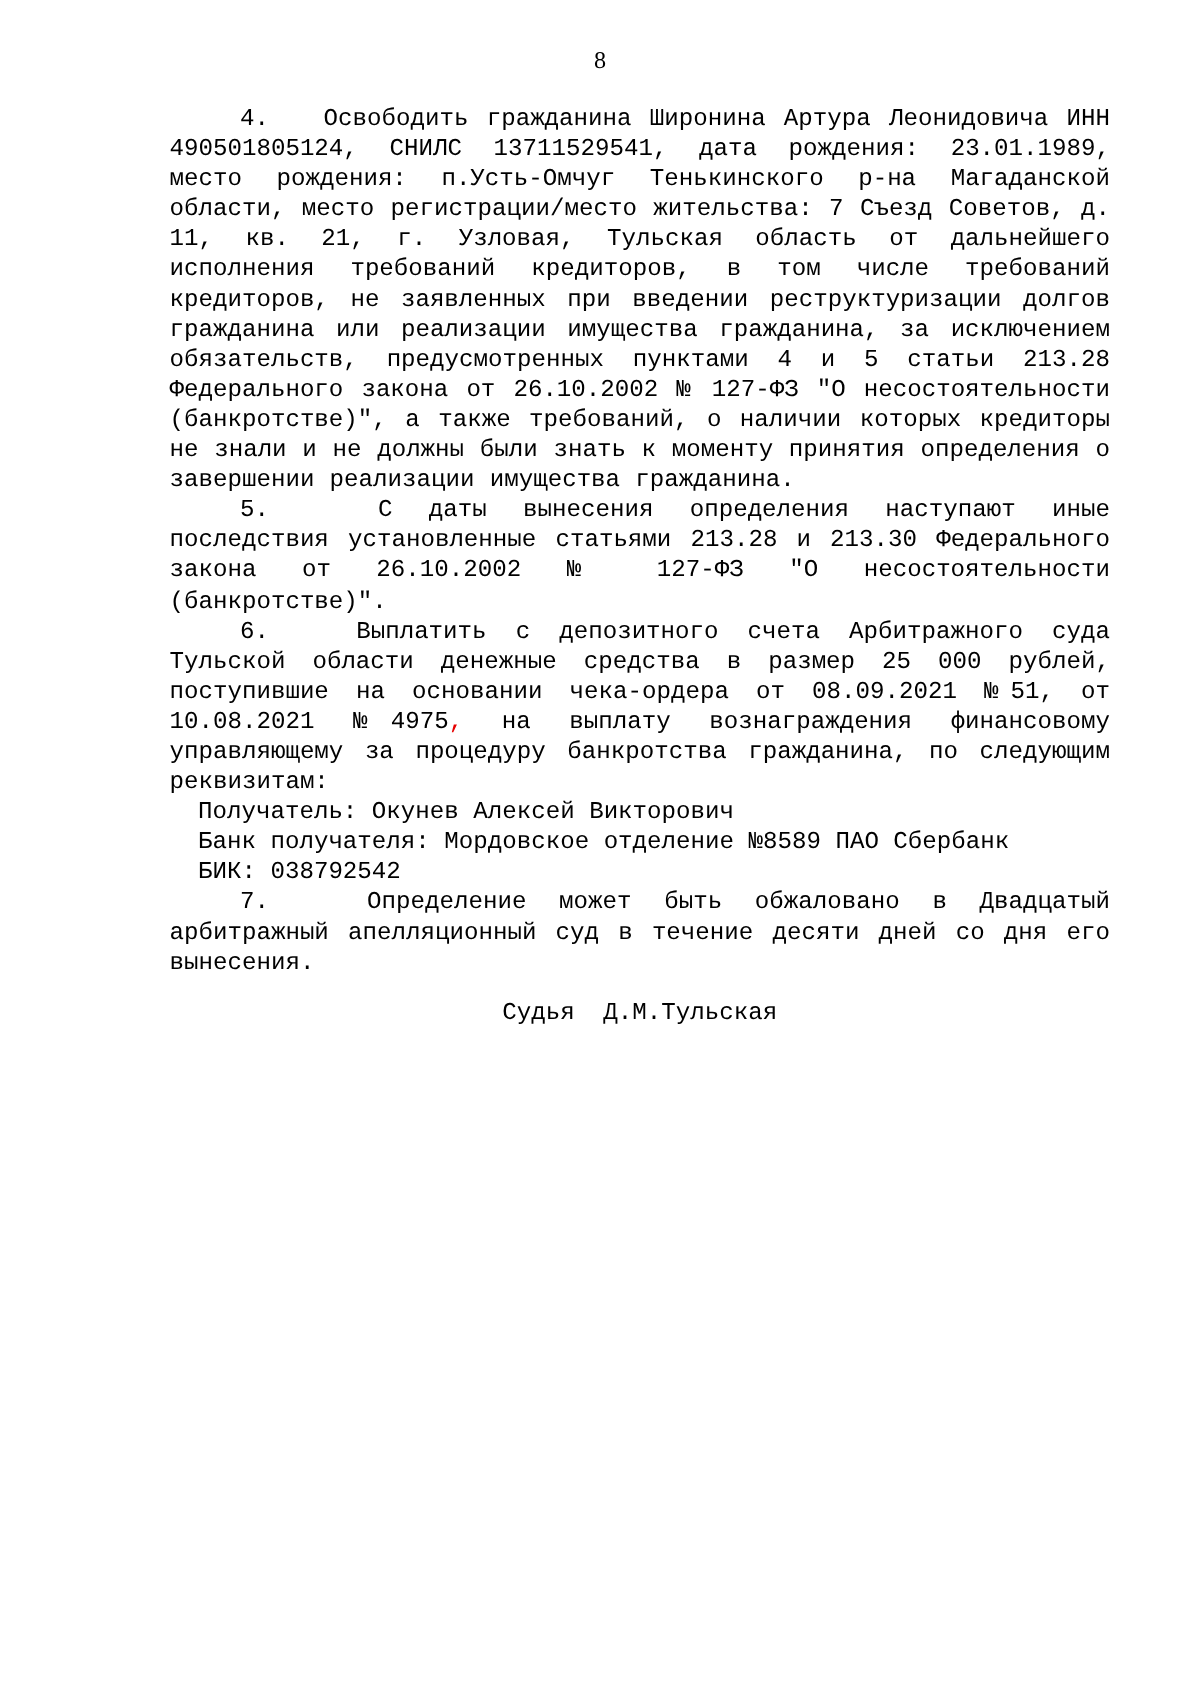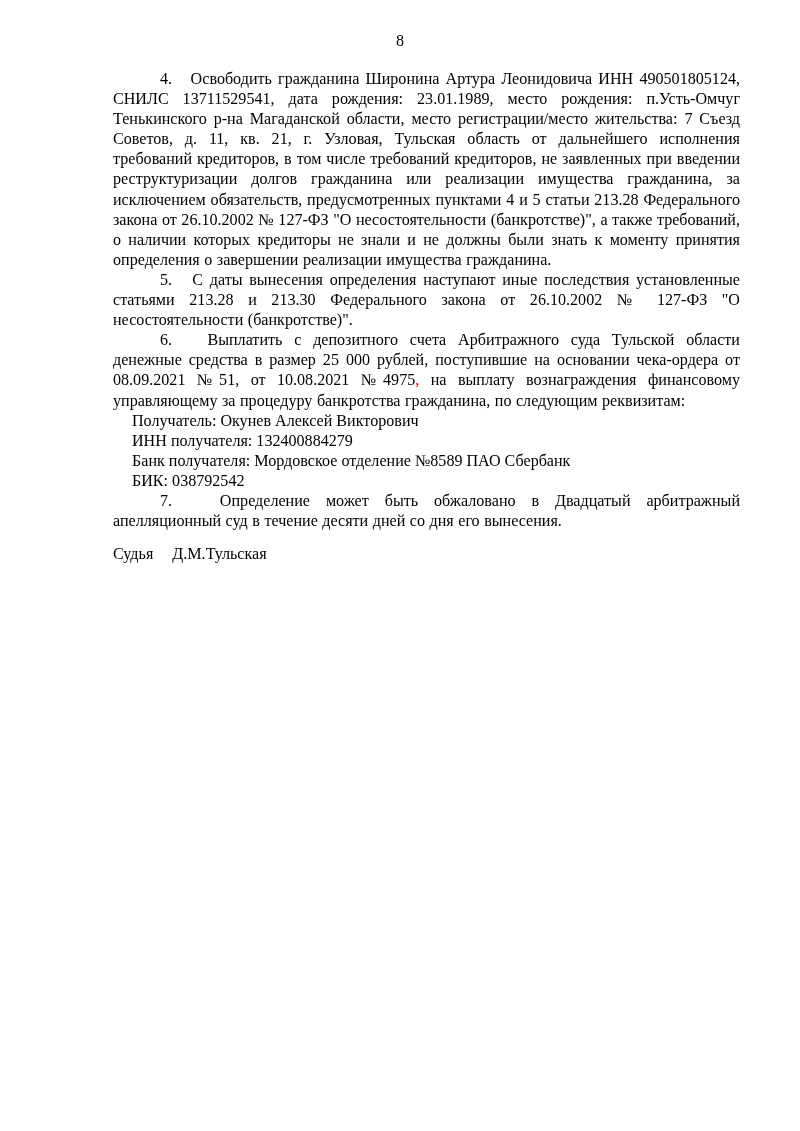--- a/index.html
+++ b/index.html
@@ -23,39 +23,40 @@
   .page-number {
     padding-top: 31px;
     text-align: center;
     font-size: 16.1px;
     line-height: 20px;
   }
   .content {
     margin: 18px 60px 0 113px; 
     font-size: 16.1px;
     line-height: 20.1px;
+    font-family: Liberation Mono, monospace;
   }
   .para {
     margin: 0;
     text-align: justify;
     text-indent: 47px;
     word-spacing: 0.5px;
   }
   .requisites {
     margin-left: 19px;
   }
   .requisite-line {
     white-space: nowrap;
   }
   .red-mark {
     color: #e60000;
   }
   .signature {
     display: flex;
-    justify-content: flex-start;
+    justify-content: center;
     margin-top: 13px;
     gap: 19px;
   }
 </style>
 </head>
 <body>
 
 <div class="page">
 
   <div class="page-number">8</div>
@@ -63,21 +64,20 @@
   <div class="content">
 
     <p class="para">4.&nbsp;&nbsp;&nbsp;Освободить гражданина Широнина Артура Леонидовича ИНН 490501805124, СНИЛС 13711529541, дата рождения: 23.01.1989, место рождения: п.Усть-Омчуг Тенькинского р-на Магаданской области, место регистрации/место жительства: 7 Съезд Советов, д. 11, кв. 21, г. Узловая, Тульская область от дальнейшего исполнения требований кредиторов, в том числе требований кредиторов, не заявленных при введении реструктуризации долгов гражданина или реализации имущества гражданина, за исключением обязательств, предусмотренных пунктами 4 и 5 статьи 213.28 Федерального закона от 26.10.2002 № 127-ФЗ "О несостоятельности (банкротстве)", а также требований, о наличии которых кредиторы не знали и не должны были знать к моменту принятия определения о завершении реализации имущества гражданина.</p>
 
     <p class="para">5.&nbsp;&nbsp;&nbsp;С даты вынесения определения наступают иные последствия установленные статьями 213.28 и 213.30 Федерального закона от 26.10.2002 № 127-ФЗ "О несостоятельности (банкротстве)".</p>
 
     <p class="para"><span>6.&nbsp;&nbsp;&nbsp;Выплатить с депозитного счета Арбитражного суда Тульской области денежные средства в размер 25 000 рублей, поступившие на основании чека-ордера от 08.09.2021 №51, от 10.08.2021 №4975</span><span class="red-mark">,</span><span> на выплату вознаграждения финансовому управляющему за процедуру банкротства гражданина, по следующим реквизитам:</span></p>
 
     <div class="requisites">
       <div class="requisite-line">Получатель: Окунев Алексей Викторович</div>
-      <div class="requisite-line">ИНН получателя: 132400884279</div>
       <div class="requisite-line">Банк получателя: Мордовское отделение №8589 ПАО Сбербанк</div>
       <div class="requisite-line">БИК: 038792542</div>
     </div>
 
     <p class="para">7.&nbsp;&nbsp;&nbsp;Определение может быть обжаловано в Двадцатый арбитражный апелляционный суд в течение десяти дней со дня его вынесения.</p>
 
     <div class="signature">
       <span>Судья</span>
       <span>Д.М.Тульская</span>
     </div>

